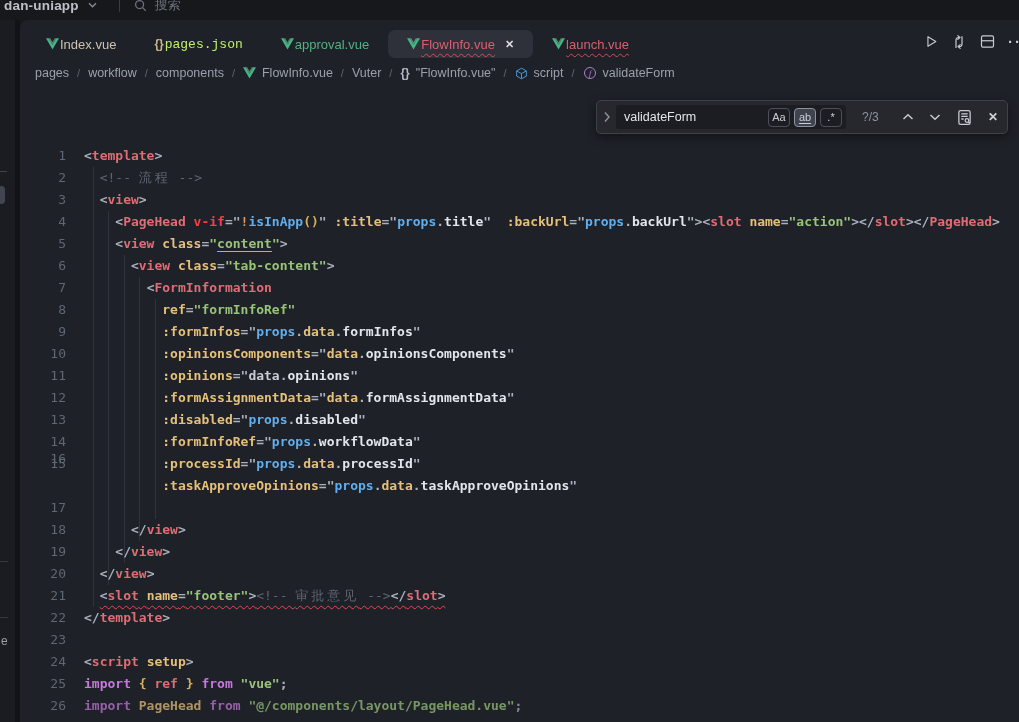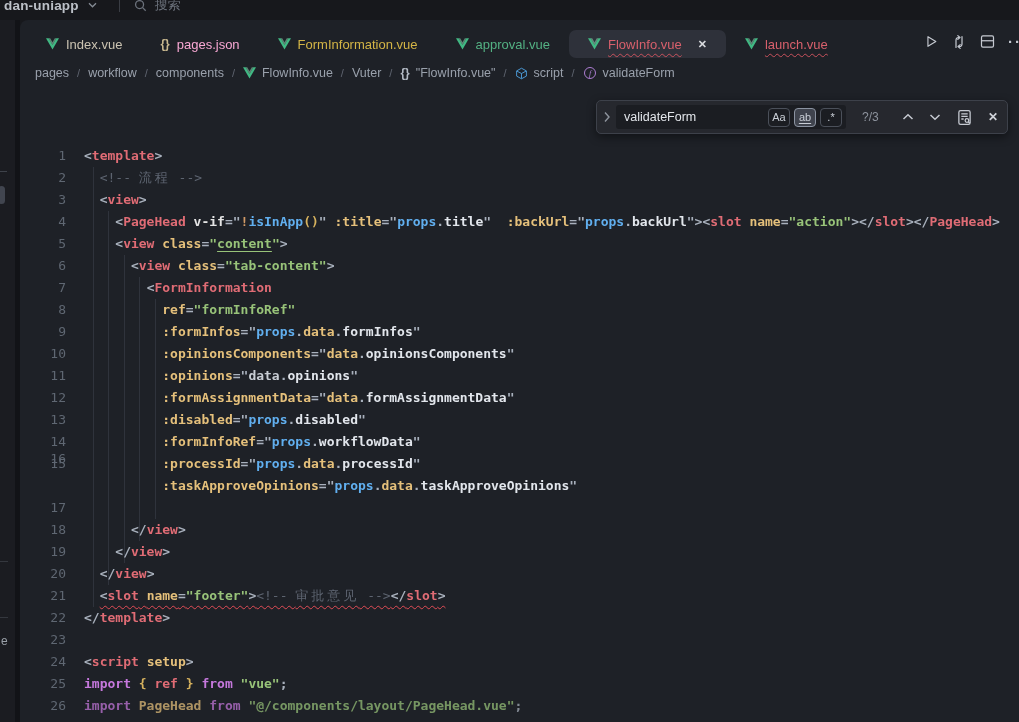--- a/index.html
+++ b/index.html
@@ -20,21 +20,21 @@
   .strip-gap  { position:absolute; top:20px; left:15px; width:5px; height:702px; background:#121317; }
   .strip-hline { position:absolute; background:#3e424a; height:1px; }
   .strip-pill { position:absolute; left:-2px; top:186px; width:7px; height:18px; border-radius:4px; background:#41454f; }
   .strip-frag { position:absolute; left:1px; color:#9aa0a8; font-size:12px; }
 
   
   .panel { position:absolute; top:20px; left:20px; width:999px; height:702px; background:#1e2127; border-top-left-radius:8px; }
 
   
   .tab-row { position:absolute; top:10px; left:0; height:28px; display:flex; align-items:center; padding-left:7px; }
-  .tab { display:flex; align-items:center; height:28px; padding:0 19px; gap:7px; font-size:13px; cursor:default; border-radius:7px; }
+  .tab { display:flex; align-items:center; height:28px; padding:0 19px; gap:1px; font-size:13px; cursor:default; border-radius:7px; }
   .tab.active { background:#2e313a; }
   .tab .lbl.sq { text-decoration:underline wavy #c8515c 1px; text-underline-offset:4px; }
   .tab .close { margin-left:9px; color:#d9dbdf; font-size:11px; font-weight:bold; line-height:1; }
   .actions { position:absolute; top:13px; right:-3px; display:flex; align-items:center; gap:13px; }
   .actions .dots { color:#c6cad2; font-size:15px; letter-spacing:2px; font-weight:bold; }
 
   
   .breadcrumb { position:absolute; top:42px; left:15px; height:22px; display:flex; align-items:center; font-size:12.5px; color:#9aa1ac; }
   .breadcrumb .sep { color:#5f6570; margin:0 8px; font-size:11px; }
   .breadcrumb .bc-item { display:flex; align-items:center; gap:6px; }
@@ -52,21 +52,21 @@
   .find-close { color:#d0d3d9; font-size:12px; font-weight:bold; }
 
   
   .guide { position:absolute; width:1px; background:#2f333c; }
   .gutter-num { position:absolute; left:0; width:46px; height:22px; line-height:22px; text-align:right;
     font-family:"DejaVu Sans Mono",monospace; font-size:13px; color:#5f6772; }
   .code-line { position:absolute; left:64px; height:22px; line-height:22px; white-space:pre;
     font-family:"DejaVu Sans Mono",monospace; font-size:13px; font-weight:bold; color:#c8cdd4; }
   .code-line.dim { opacity:.72; }
   .sqg { text-decoration:underline wavy #e04b55 1px; text-underline-offset:5px; }
-  .s-tag{color:#e06c75} .s-pn{color:#a9b1bd} .s-at{color:#e5c07b} .s-dir{color:#e5e5e5}
+  .s-tag{color:#e06c75} .s-pn{color:#a9b1bd} .s-at{color:#e5c07b} .s-dir{color:#ef4444}
   .s-op{color:#d19a66} .s-fn{color:#61afef} .s-vb{color:#61afef} .s-dy{color:#e5c07b}
   .s-pw{color:#c8cdd4} .s-pr{color:#e2e6ec} .s-str{color:#98c379}
   .s-stru{color:#98c379; text-decoration:underline solid #98c379 1px; text-underline-offset:3px;}
   .s-cm{color:#5d6470; font-weight:normal} .s-cmc{color:#5d6470; font-weight:normal; letter-spacing:3px}
   .s-kw{color:#c678dd} .s-br{color:#d6b25e} .s-vr{color:#e06c75} .s-sp{color:#c8cdd4}
   svg { display:block; }
 </style>
 </head>
 <body>
 
@@ -104,28 +104,21 @@
     <div class="tab-row" id="tabs">
         <div class="tab">
           <svg width="13" height="12" viewBox="0 0 24 21">
             <path fill="#41b883" d="M0 0h4.9L12 12.3 19.1 0H24L12 20.8Z"></path>
             <path fill="#8fd6b4" opacity=".55" d="M4.9 0h2.9L12 7.2 16.2 0h2.9L12 12.3Z"></path>
           </svg>
           <span class="lbl" style="color: rgb(203, 195, 177);">Index.vue</span>
         </div>
         <div class="tab">
           <span style="font-weight:bold;font-size:12px;color:#c9b88f">{}</span>
-          <span class="lbl" style="color: #f9a8d4;">pages.json</span>
-        </div>
-        <div class="tab">
-          <svg width="13" height="12" viewBox="0 0 24 21">
-            <path fill="#41b883" d="M0 0h4.9L12 12.3 19.1 0H24L12 20.8Z"></path>
-            <path fill="#8fd6b4" opacity=".55" d="M4.9 0h2.9L12 7.2 16.2 0h2.9L12 12.3Z"></path>
-          </svg>
-          <span class="lbl" style="color: rgb(212, 181, 70);">FormInformation.vue</span>
+          <span class="lbl" style="color: #bef264; font-family: Liberation Mono, monospace;">pages.json</span>
         </div>
         <div class="tab">
           <svg width="13" height="12" viewBox="0 0 24 21">
             <path fill="#41b883" d="M0 0h4.9L12 12.3 19.1 0H24L12 20.8Z"></path>
             <path fill="#8fd6b4" opacity=".55" d="M4.9 0h2.9L12 7.2 16.2 0h2.9L12 12.3Z"></path>
           </svg>
           <span class="lbl" style="color: rgb(83, 177, 131);">approval.vue</span>
         </div>
         <div class="tab active">
           <svg width="13" height="12" viewBox="0 0 24 21">

